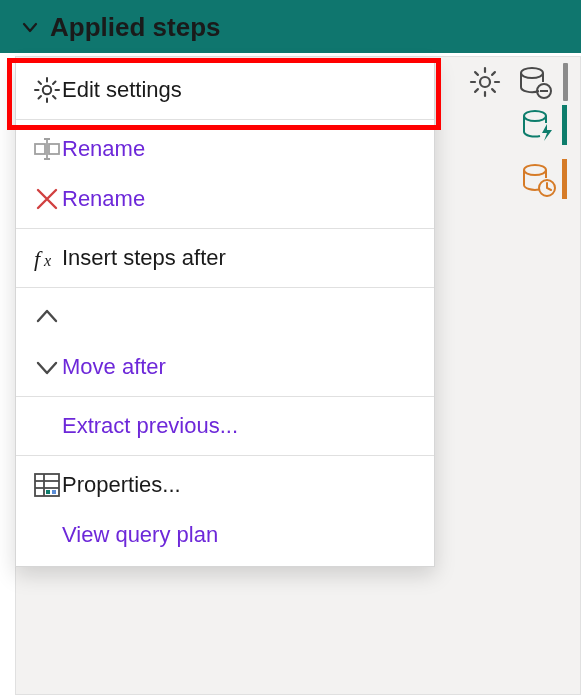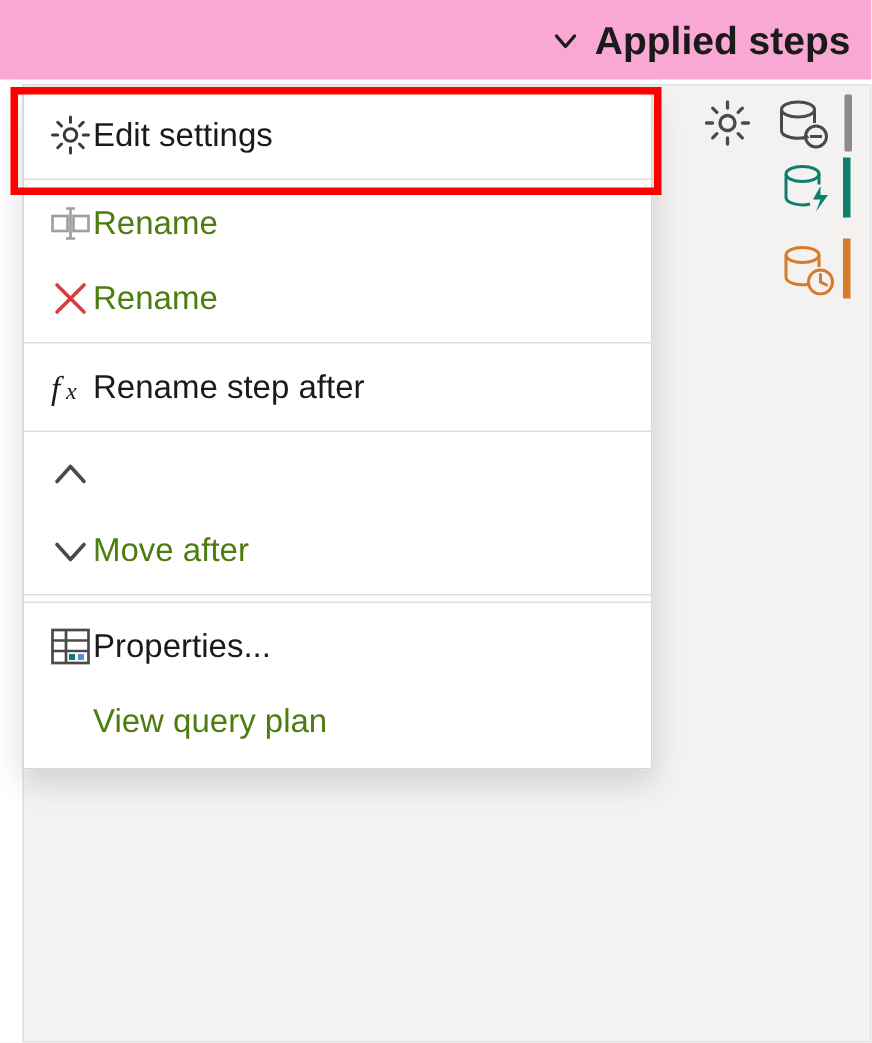--- a/index.html
+++ b/index.html
@@ -15,22 +15,21 @@
       width: 581px;
       height: 695px;
       position: relative;
       overflow: hidden;
     }
     .header {
       display: flex;
       align-items: center;
       gap: 10px;
       padding: 12px 14px 10px 20px;
-      background: #f9a8d4;
-      justify-content: flex-end;
+      background: #0f766e;
     }
     .header .chev {
       width: 20px;
       height: 20px;
       flex-shrink: 0;
     }
     .header .title {
       font-weight: 600;
       font-size: 26px;
       color: #1a1a1a;
@@ -111,21 +110,21 @@
     .menu-item {
       display: flex;
       align-items: center;
       height: 50px;
       padding-left: 16px;
       cursor: default;
       font-size: 22px;
       color: #1a1a1a;
     }
     .menu-item.disabled {
-      color: #4d7c0f;
+      color: #6d28d9;
     }
     .menu-item .micon {
       width: 30px;
       height: 30px;
       flex-shrink: 0;
       display: flex;
       align-items: center;
       justify-content: center;
     }
     .menu-item .mlabel {
@@ -276,21 +275,21 @@
 
   <div class="menu-divider"></div>
 
   <div class="menu-item">
     <span class="micon">
       <svg viewBox="0 0 30 30" width="30" height="30">
         <text x="2" y="23" font-family="Georgia, serif" font-style="italic" font-size="22" fill="#1a1a1a">f</text>
         <text x="12" y="23" font-family="Georgia, serif" font-style="italic" font-size="16" fill="#1a1a1a">x</text>
       </svg>
     </span>
-    <span class="mlabel">Rename step after</span>
+    <span class="mlabel">Insert steps after</span>
   </div>
 
   <div class="menu-divider"></div>
 
   <div class="menu-item disabled">
     <span class="micon">
       <svg viewBox="0 0 30 30" width="30" height="30">
         <path d="M6 19 L15 9 L24 19" fill="none" stroke="#4a4a4a" stroke-width="2.4" stroke-linecap="round" stroke-linejoin="round"></path>
       </svg>
     </span>
@@ -300,20 +299,24 @@
     <span class="micon">
       <svg viewBox="0 0 30 30" width="30" height="30">
         <path d="M6 11 L15 21 L24 11" fill="none" stroke="#4a4a4a" stroke-width="2.4" stroke-linecap="round" stroke-linejoin="round"></path>
       </svg>
     </span>
     <span class="mlabel">Move after</span>
   </div>
 
   <div class="menu-divider"></div>
 
+  <div class="menu-item disabled">
+    <span class="micon no-icon"></span>
+    <span class="mlabel">Extract previous...</span>
+  </div>
 
   <div class="menu-divider"></div>
 
 
   <div class="menu-item">
     <span class="micon">
       <svg viewBox="0 0 30 30" width="30" height="30">
         <rect x="3" y="4" width="24" height="22" fill="none" stroke="#4a4a4a" stroke-width="1.8"></rect>
         <line x1="3" y1="11" x2="27" y2="11" stroke="#4a4a4a" stroke-width="1.8"></line>
         <line x1="3" y1="18" x2="27" y2="18" stroke="#4a4a4a" stroke-width="1.8"></line>

